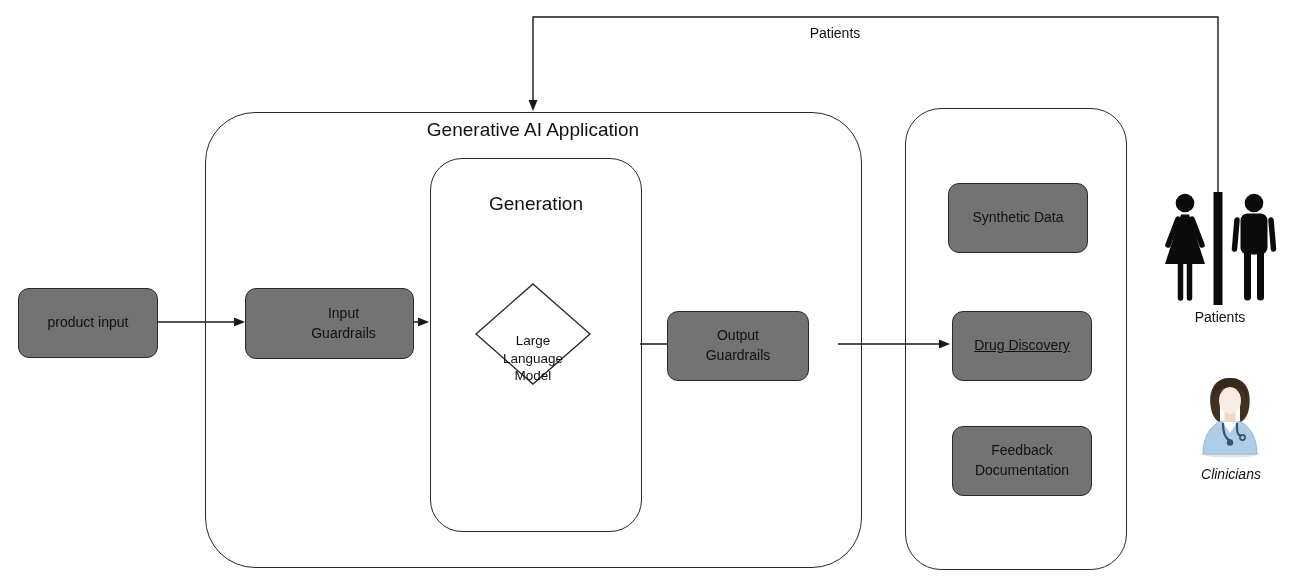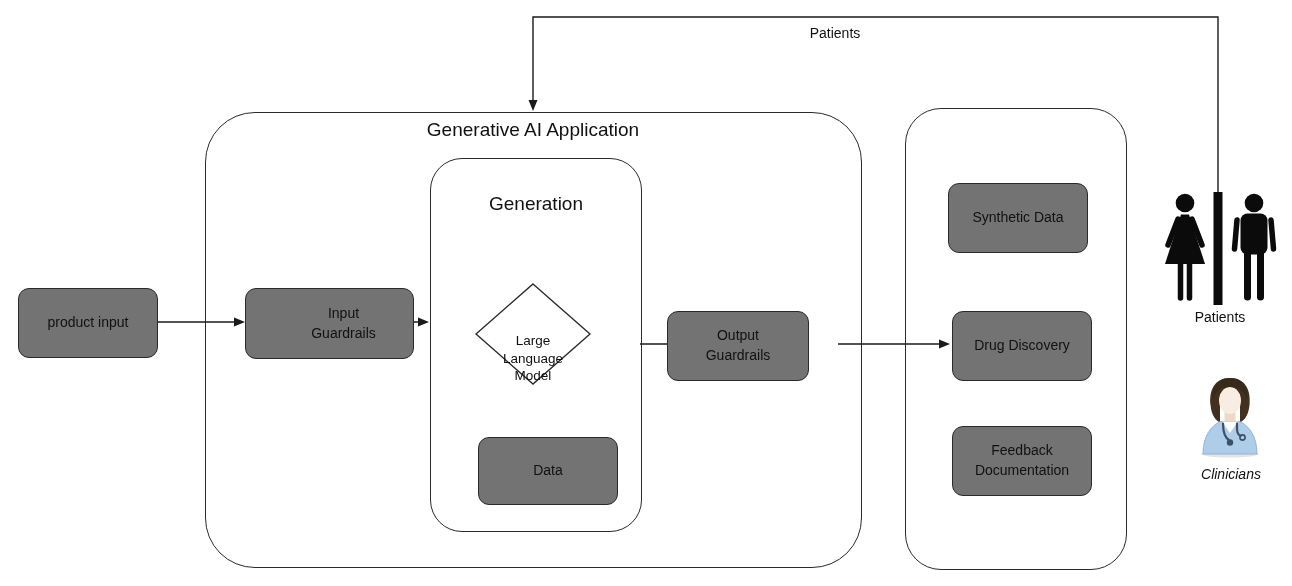--- a/index.html
+++ b/index.html
@@ -82,34 +82,31 @@
     <svg width="116" height="102" viewBox="0 0 116 102">
       <polygon points="58,1 115,51 58,101 1,51" fill="#ffffff" stroke="#2a2a2a" stroke-width="1.4"></polygon>
     </svg>
     <div class="diamond-label">
       <span>Large
 Language
 Model</span>
     </div>
   </div>
 
-  <div class="node" style="left:478px;top:437px;width:138px;height:66px;">
-    <span>Data</span>
-  </div>
 
   <div class="node" style="left:667px;top:311px;width:140px;height:68px;">
     <span>Output
 Guardrails</span>
   </div>
 
   <div class="node" style="left:948px;top:183px;width:138px;height:68px;">
     <span>Synthetic Data</span>
   </div>
 
-  <div class="node" style="left:952px;top:311px;width:138px;height:68px;">
+  <div class="node" style="left:952px;top:311px;width:138px;height:68px;text-decoration:underline;">
     <span>Drug Discovery</span>
   </div>
 
   <div class="node" style="left:952px;top:426px;width:138px;height:68px;">
     <span>Feedback
 Documentation</span>
   </div>
 
   <div class="icon-wrap" style="left:1155px;top:192px;">
     <svg width="130" height="114" viewBox="0 0 130 114">

